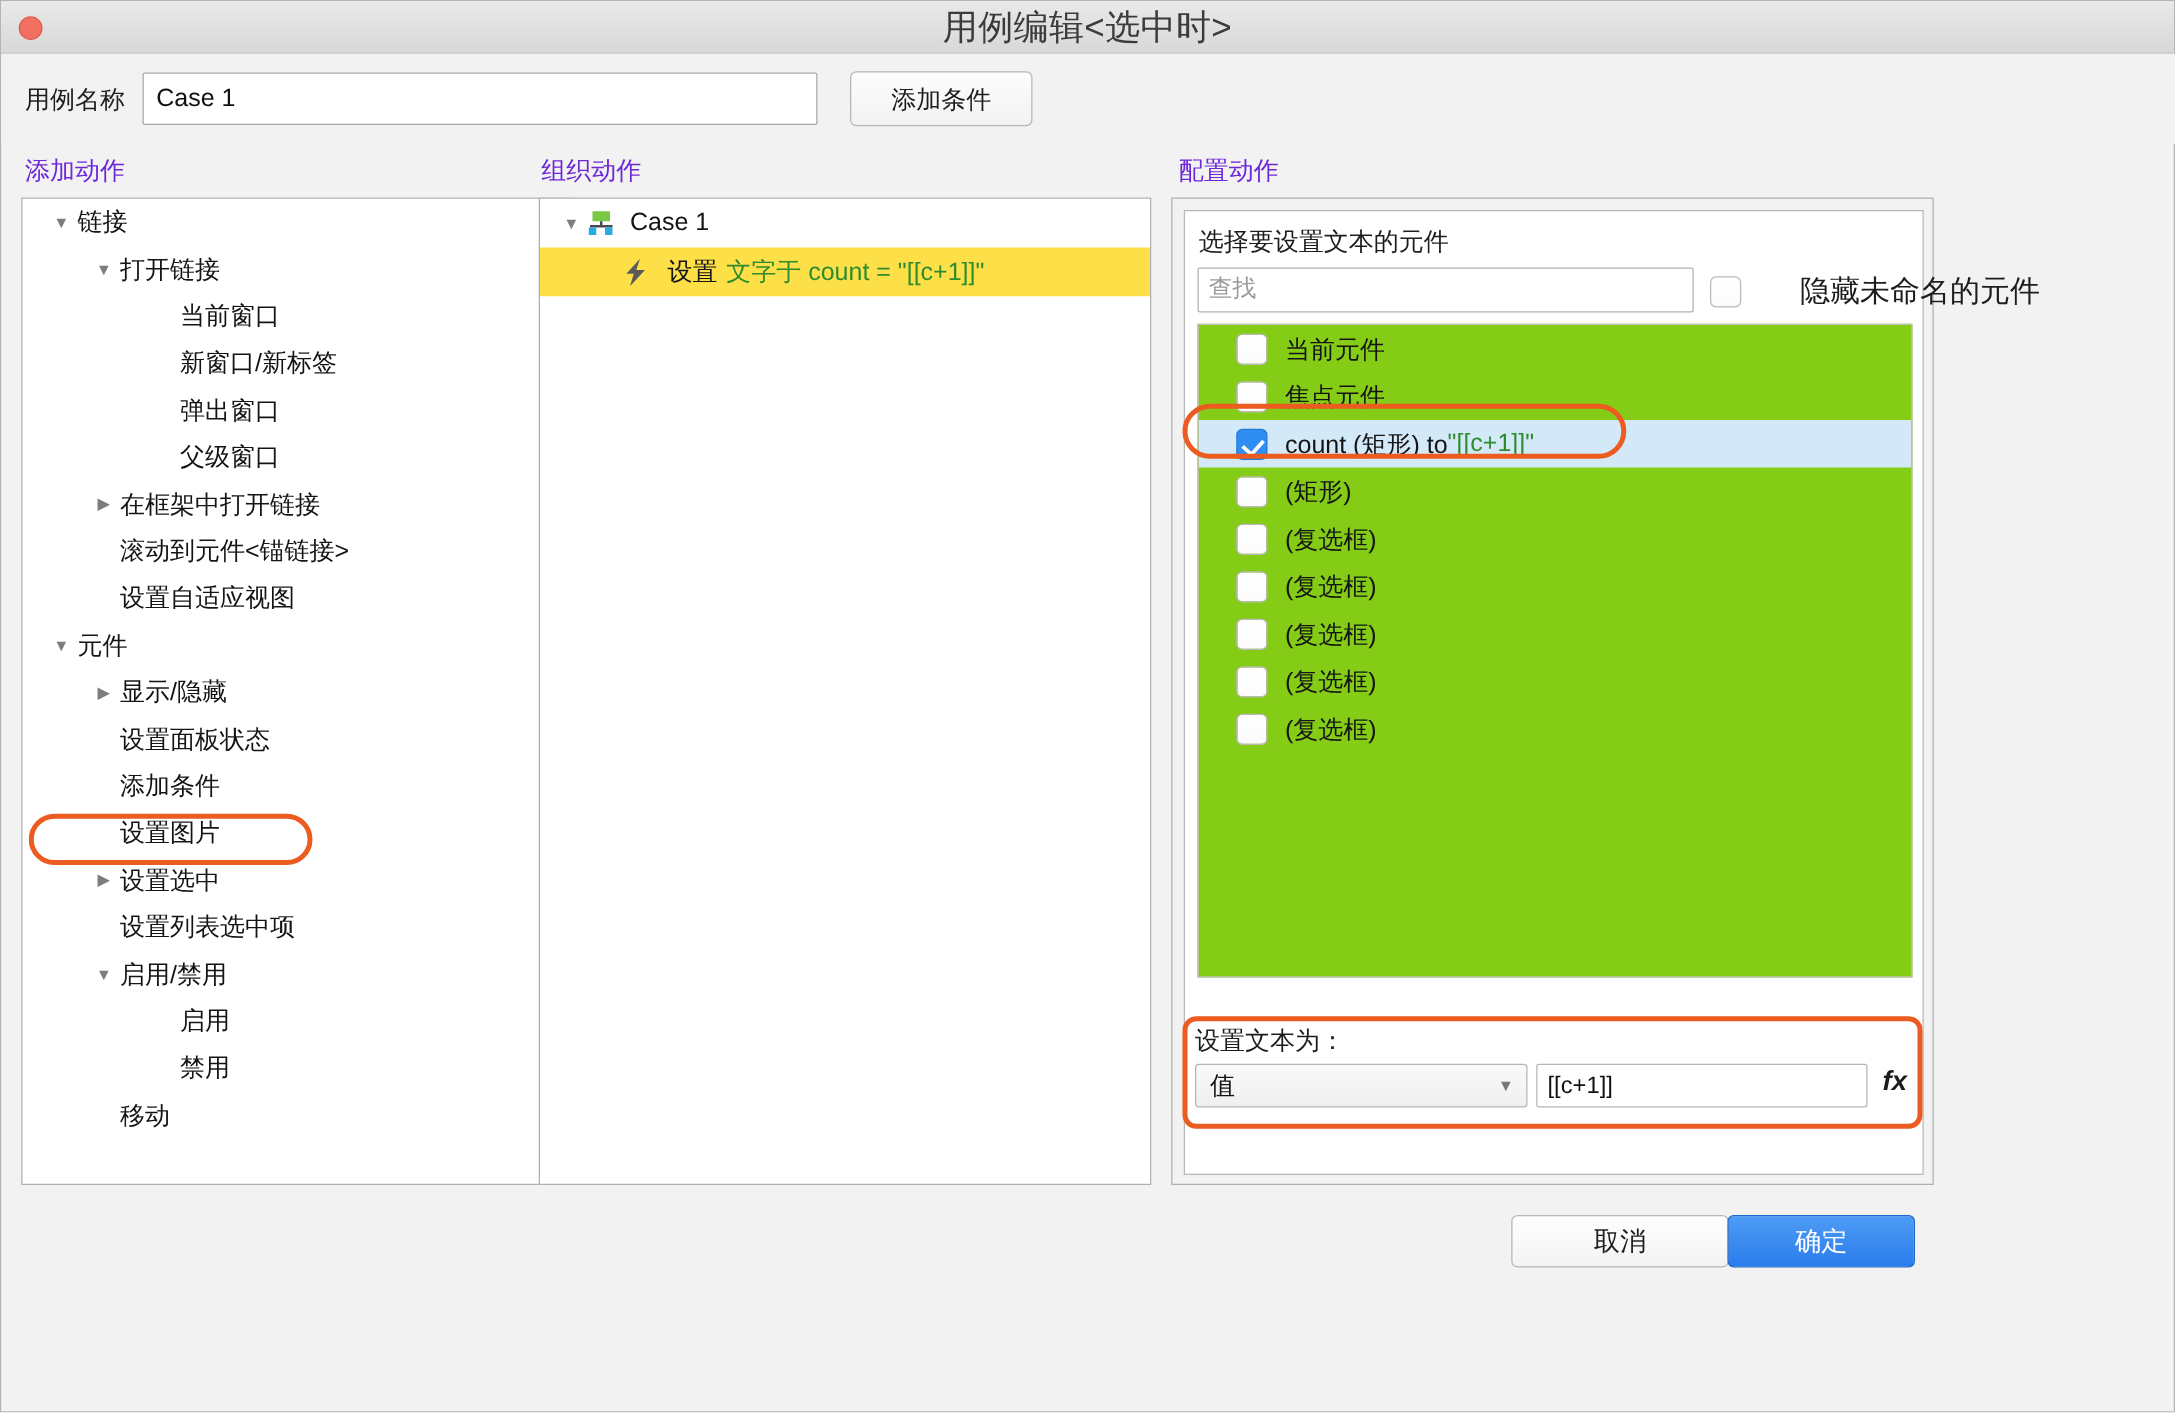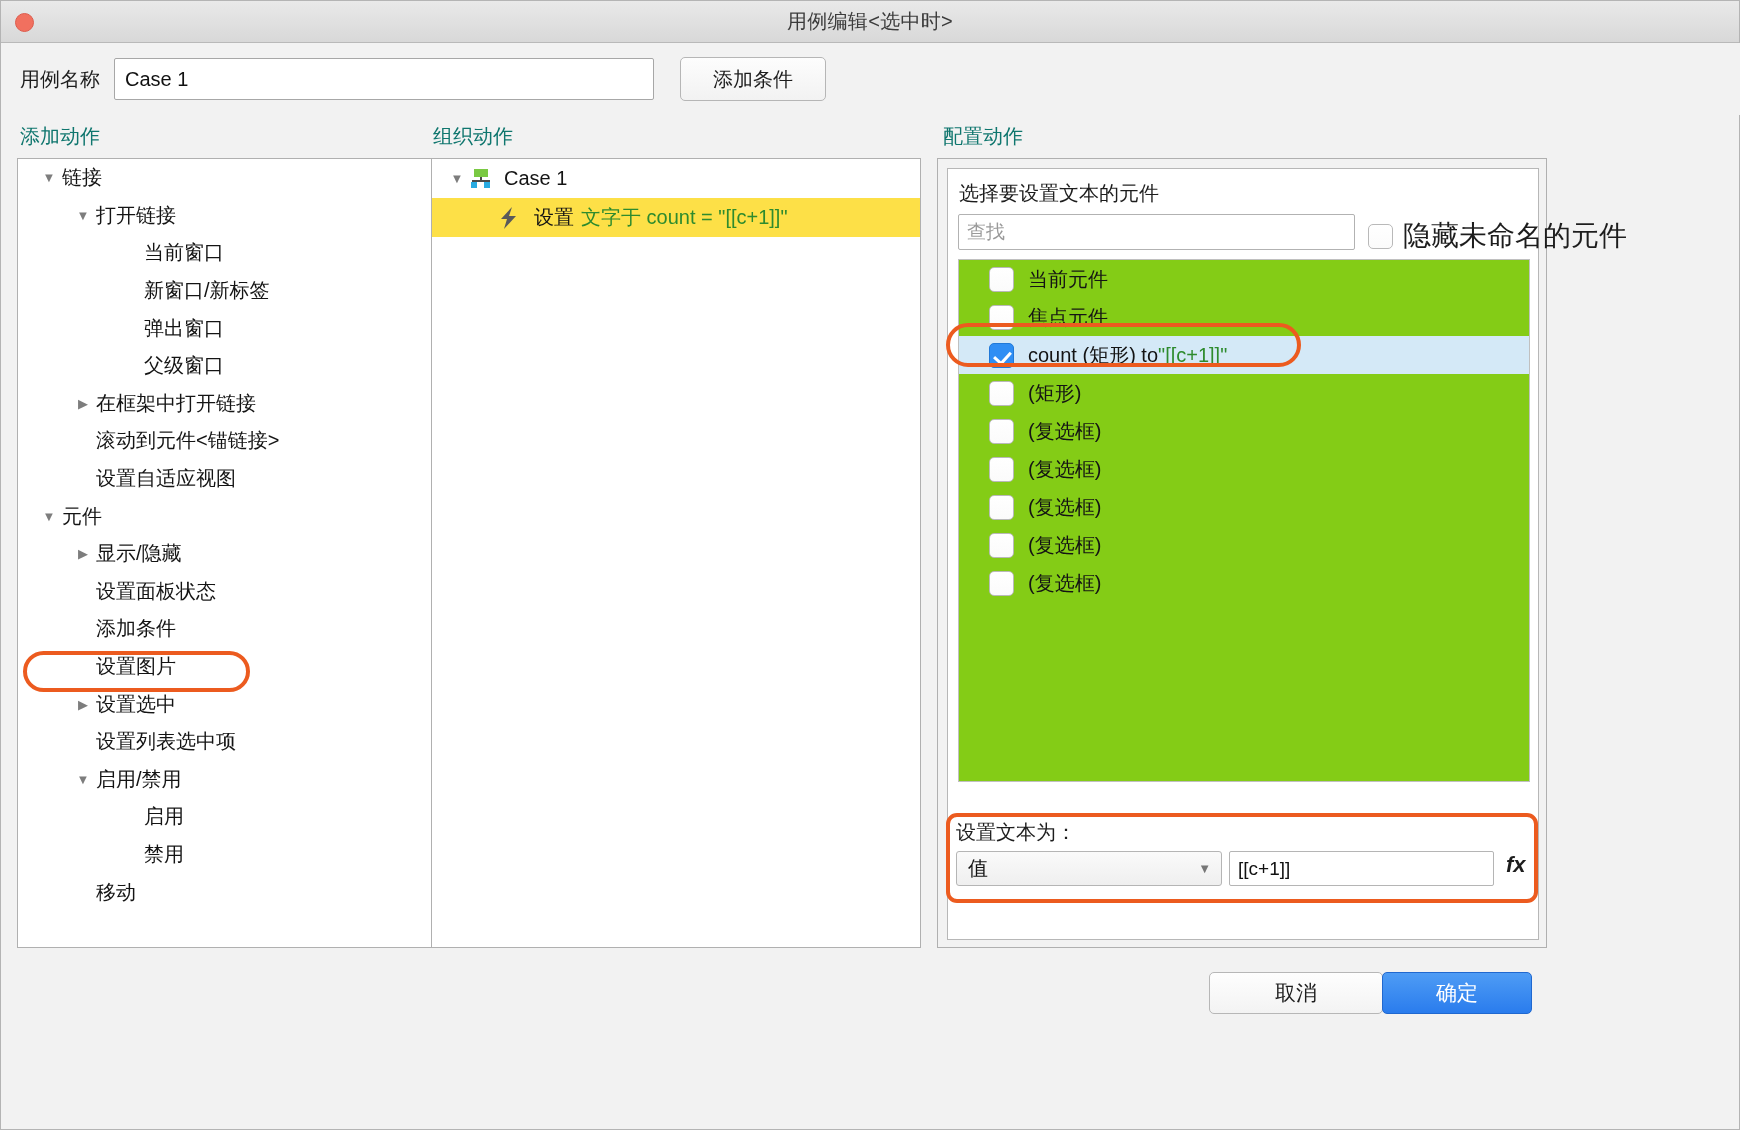--- a/index.html
+++ b/index.html
@@ -29,21 +29,21 @@
   }
   #close-dot {
     position: absolute;
     left: 14px; top: 12px;
     width: 19px; height: 19px;
     border-radius: 50%;
     background: #f1705f;
     border: 1px solid #dd5c4d;
   }
   #title-text {
-    font-size: 20px;
+    font-size: 28px;
     color: #3b3b3b;
     letter-spacing: 0.3px;
   }
 
   
   #name-row {
     position: absolute;
     left: 0; top: 42px;
     width: 1740px; height: 72px;
     display: flex;
@@ -76,21 +76,21 @@
     font-size: 20px;
     font-family: "Liberation Sans", sans-serif;
     color: #1d1d1d;
     cursor: pointer;
   }
 
   
   .col-header {
     position: absolute;
     font-size: 20px;
-    color: #0f766e;
+    color: #6d28d9;
     top: 122px;
   }
   #hdr-add    { left: 19px; }
   #hdr-org    { left: 432px; }
   #hdr-config { left: 942px; }
 
   
   .panel {
     position: absolute;
     background: #ffffff;
@@ -214,23 +214,24 @@
     color: #111;
     padding: 0 8px;
     outline: none;
   }
   #find-input::placeholder { color: #9a9a9a; }
 
   #hide-unnamed-wrap {
     position: absolute;
     left: 420px; top: 48px;
     display: flex; align-items: center;
-    font-size: 28px;
+    font-size: 24px;
     color: #1d1d1d;
     white-space: nowrap;
+    gap: 37px;
   }
   .cb {
     width: 25px; height: 25px;
     border: 1px solid #b9b9b9;
     border-radius: 5px;
     background: linear-gradient(to bottom, #ffffff 0%, #fbfbfb 100%);
     display: inline-block;
     position: relative;
     flex: 0 0 auto;
   }

